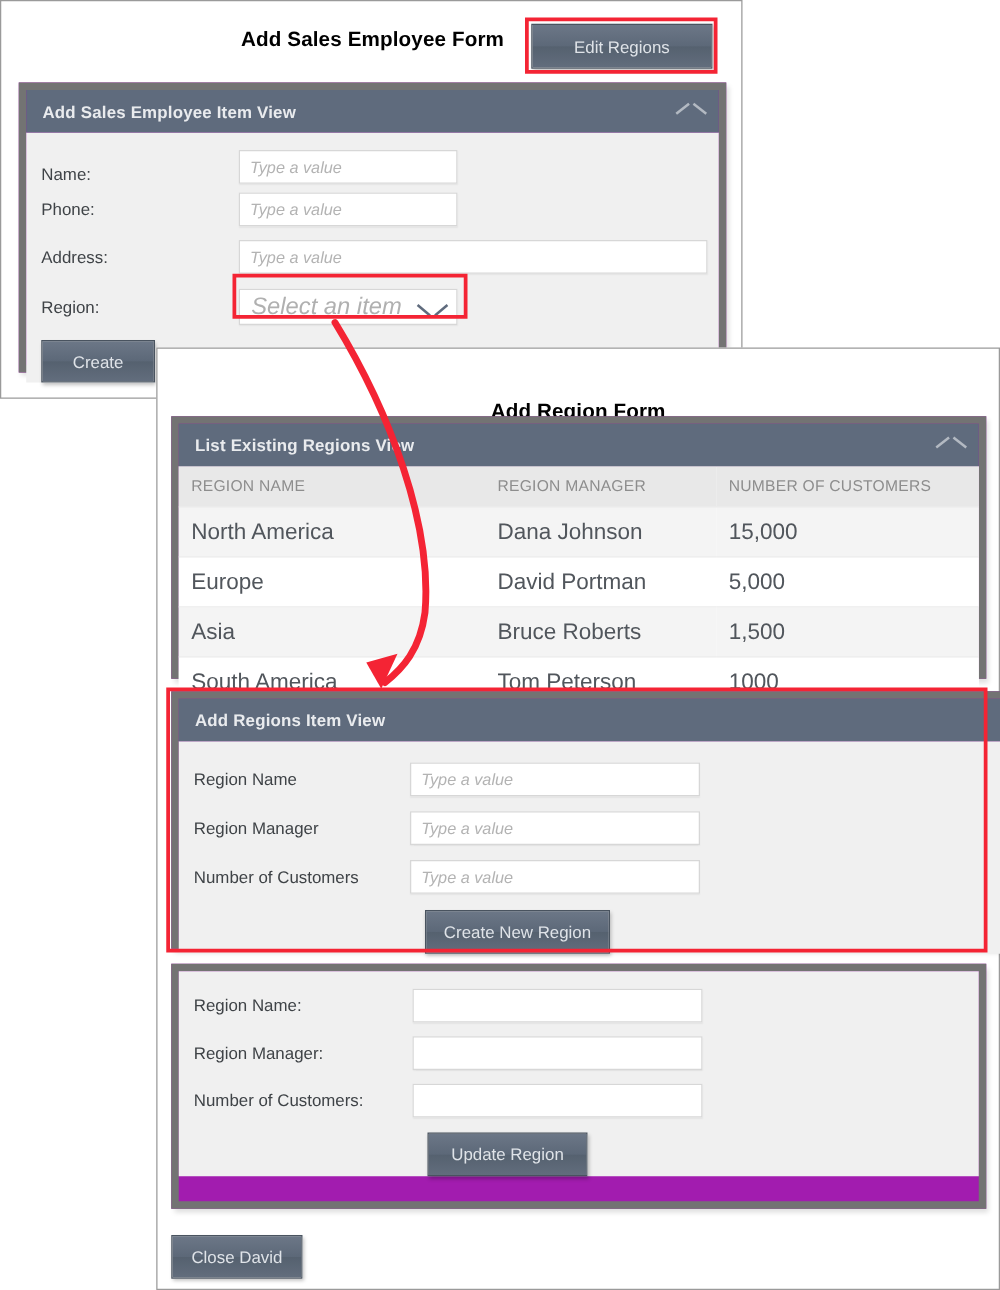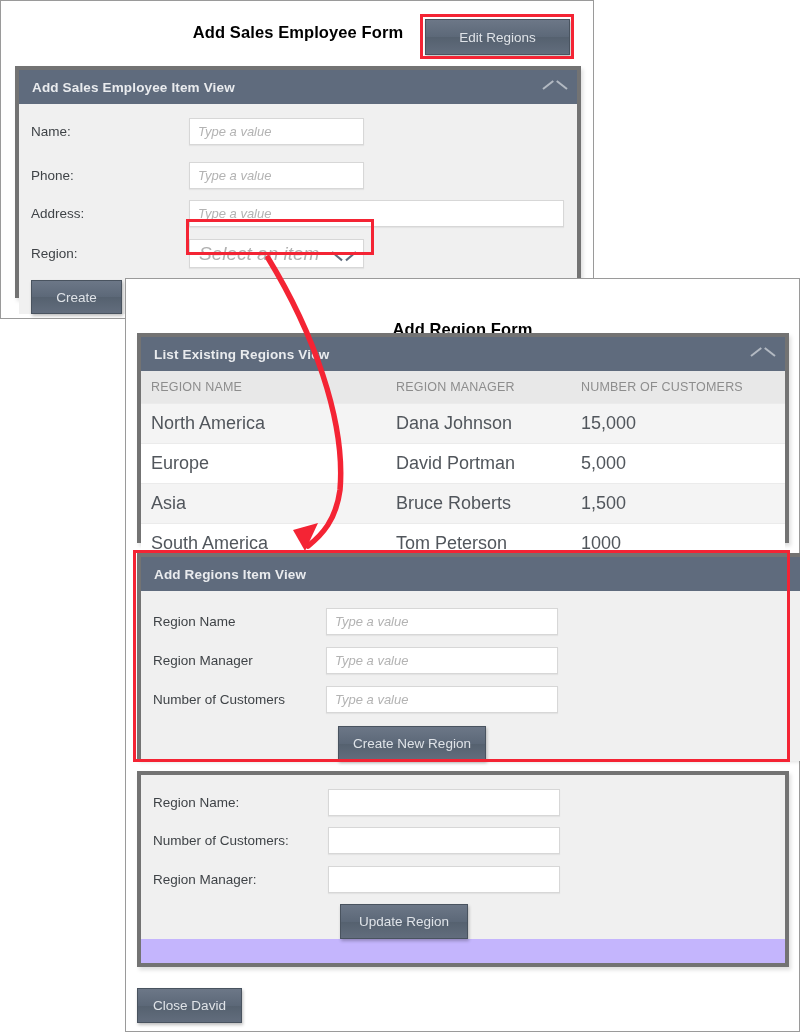--- a/index.html
+++ b/index.html
@@ -43,22 +43,22 @@
   .form-title {
     text-align: center;
     font-size: 16.5px;
     font-weight: bold;
     color: #000000;
     letter-spacing: 0.1px;
   }
 
   
   .panel {
-    background: #c4b5fd;
-    border: 4px solid #737373;
+    background: #a21caf;
+    border: 6px solid #737373;
     box-shadow: 2px 3px 4px rgba(0,0,0,0.13);
   }
 
   .panel-header {
     background: #5f6b7d;
     height: 34px;
     display: flex;
     align-items: center;
     justify-content: space-between;
     padding: 0 11px 0 13px;
@@ -217,21 +217,21 @@
 
     <div class="panel" style="position:absolute; left:14px; top:65px; width:566px; height:232px;">
 
       <div class="panel-header">
         <span class="title">Add Sales Employee Item View</span>
         <span class="chevron-up"></span>
       </div>
 
       <div class="panel-body" style="padding:14px 0 0 0;">
 
-        <div class="form-row" style="margin-bottom:17px;">
+        <div class="form-row" style="margin-bottom:7px;align-items:flex-end;">
           <span class="field-label" style="width:170px; padding-left:12px;">Name:</span>
           <div class="text-input" style="width:175px;">Type a value</div>
         </div>
 
         <div class="form-row" style="margin-bottom:11px;">
           <span class="field-label" style="width:170px; padding-left:12px;">Phone:</span>
           <div class="text-input" style="width:175px;">Type a value</div>
         </div>
 
         <div class="form-row" style="margin-bottom:12px;">
@@ -334,27 +334,27 @@
     <div class="panel" style="position:absolute; left:11px; top:492px; width:652px; height:196px;">
 
 
       <div class="panel-body" style="padding:14px 0 0 0;">
 
         <div class="form-row" style="margin-bottom:11px;">
           <span class="field-label" style="width:187px; padding-left:12px;">Region Name:</span>
           <div class="text-input empty-value" style="width:232px;"></div>
         </div>
 
-        <div class="form-row" style="margin-bottom:12px;">
-          <span class="field-label" style="width:187px; padding-left:12px;">Number of Customers:</span>
-          <div class="text-input empty-value" style="width:232px;"></div>
-        </div>
-
         <div class="form-row" style="margin-bottom:11px;">
           <span class="field-label" style="width:187px; padding-left:12px;">Region Manager:</span>
+          <div class="text-input empty-value" style="width:232px;"></div>
+        </div>
+
+        <div class="form-row" style="margin-bottom:12px;">
+          <span class="field-label" style="width:187px; padding-left:12px;">Number of Customers:</span>
           <div class="text-input empty-value" style="width:232px;"></div>
         </div>
 
         <div class="btn" style="margin-left:199px; width:128px; height:35px;">
           <span>Update Region</span>
         </div>
       </div>
     </div>
 
     <div class="btn" style="position:absolute; left:11px; top:709px; width:105px; height:35px;">

